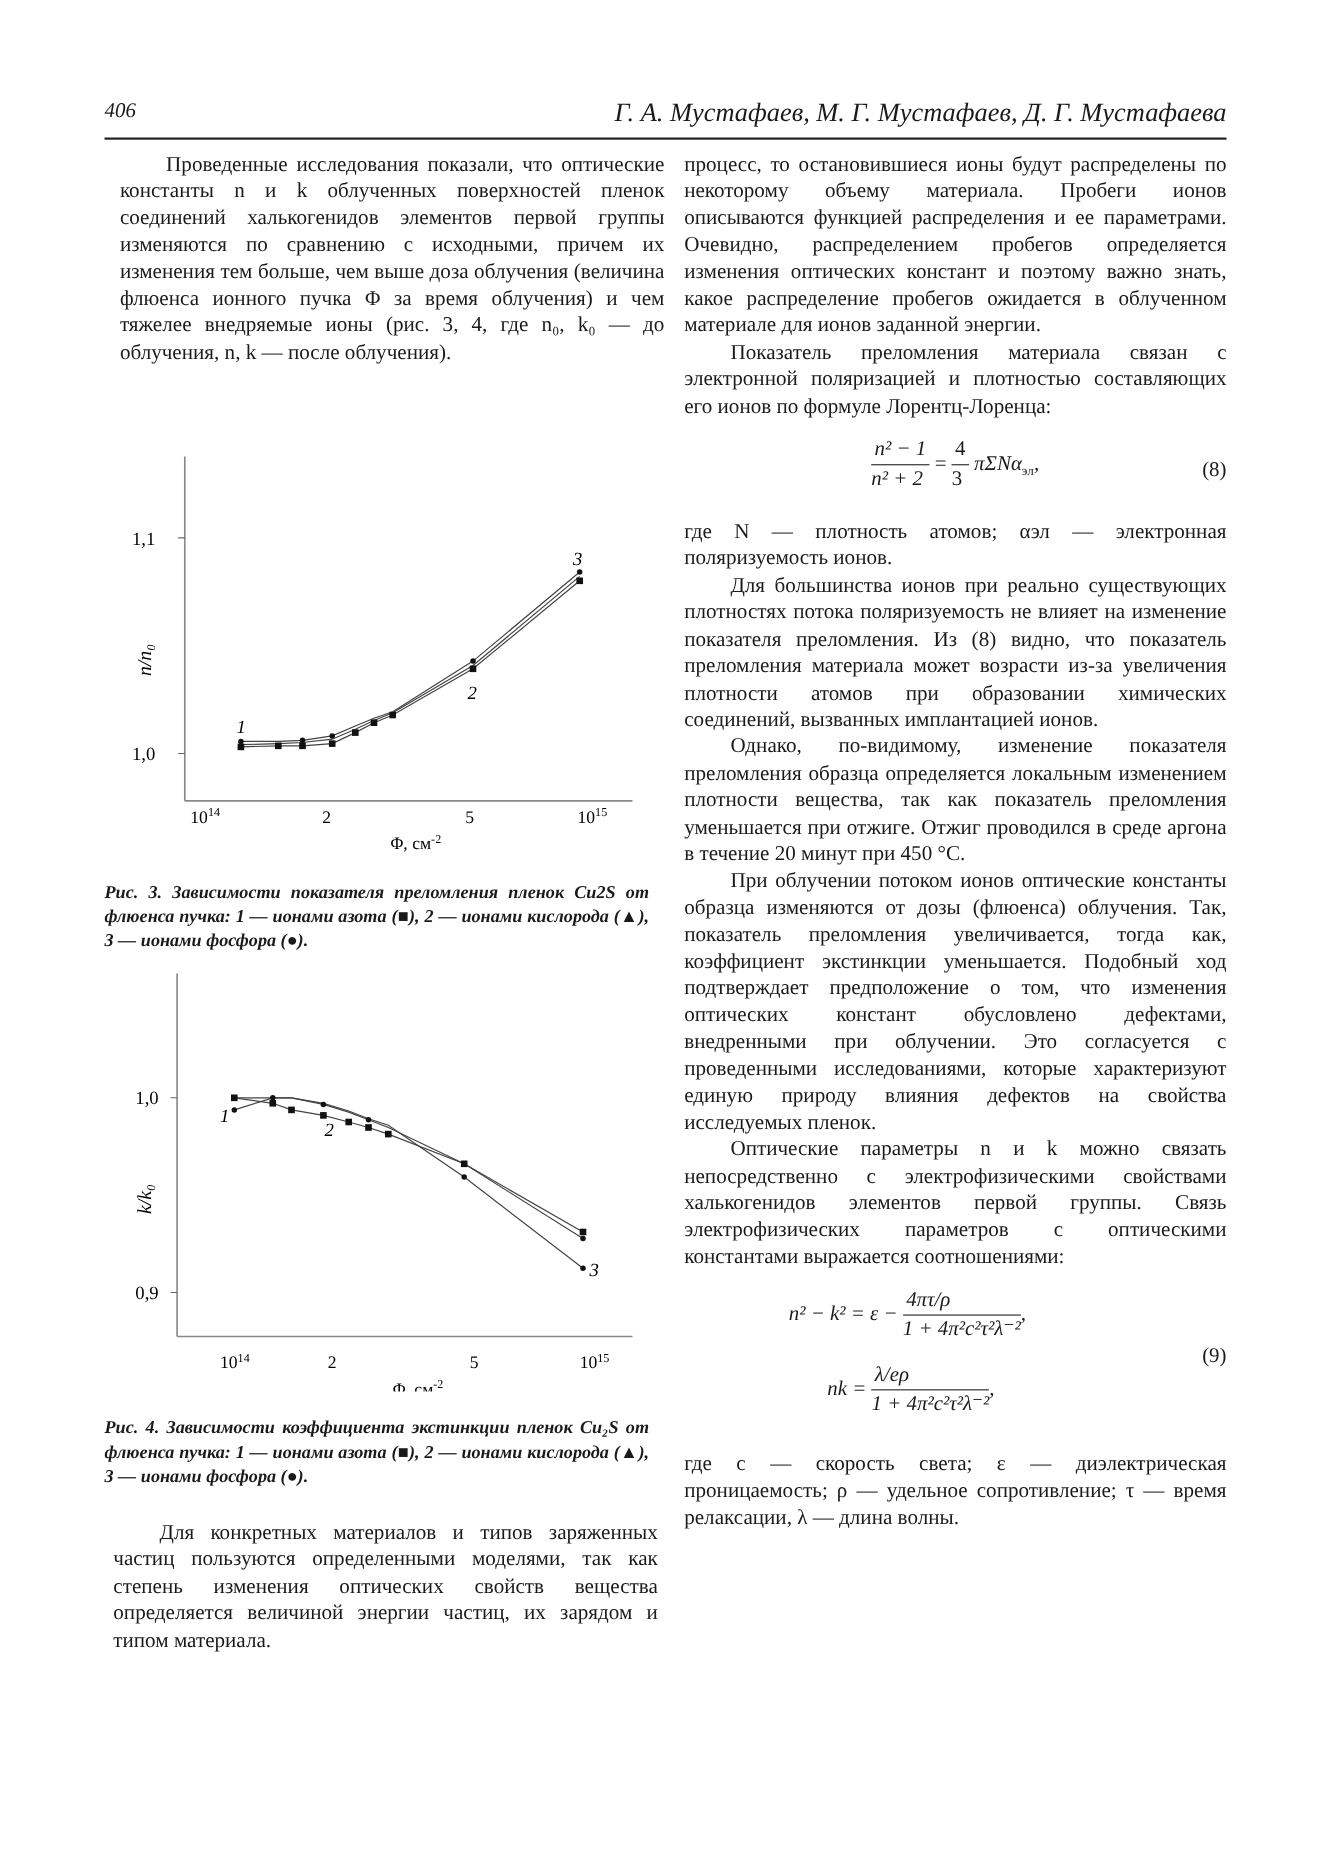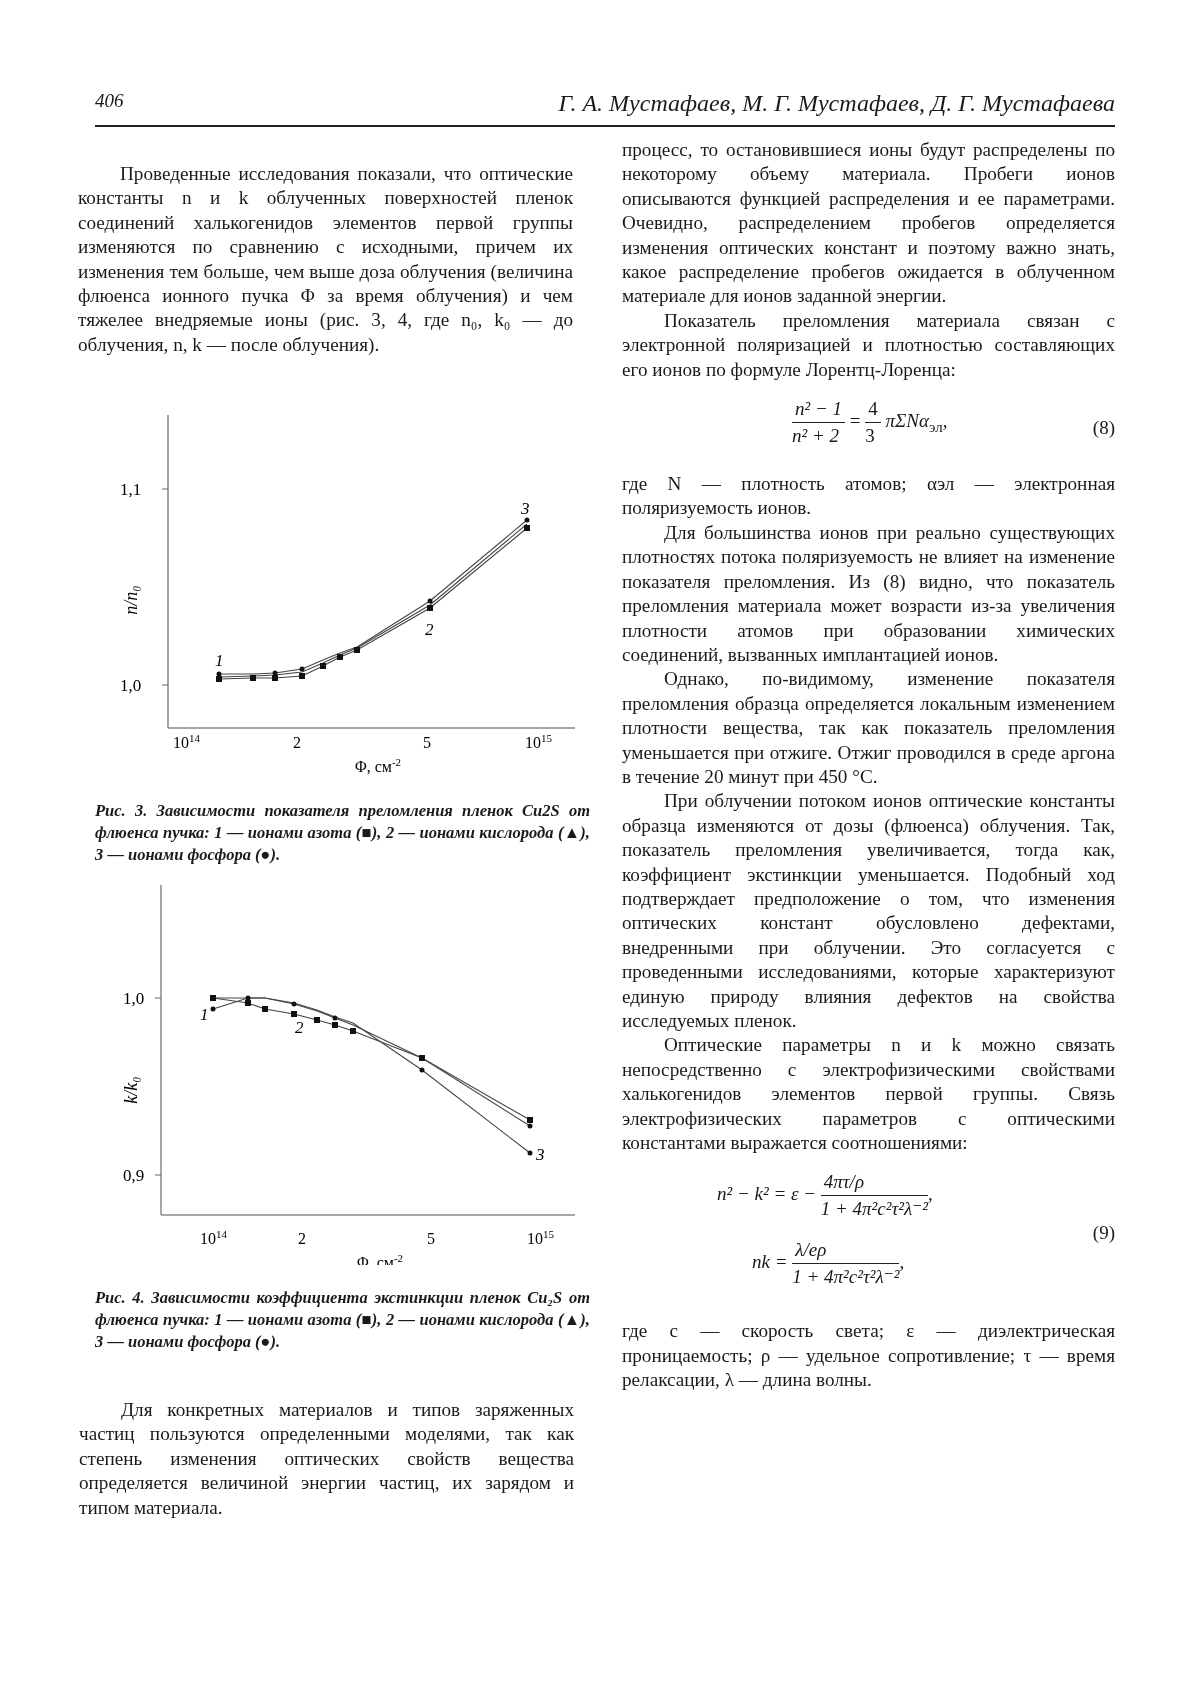--- a/index.html
+++ b/index.html
@@ -4,21 +4,21 @@
 <style>
   html, body { margin: 0; padding: 0; background: #ffffff; }
   body { width: 1200px; height: 1698px; position: relative; overflow: hidden;
          font-family: "Liberation Serif", "DejaVu Serif", serif; color: #1a1a1a; }
   .header { position: absolute; left: 95px; top: 90px; width: 1020px; height: 30px; text-align: center; }
   .header .pnum { position: absolute; left: 0; top: 0; font-style: italic; font-size: 19px; }
   .header .authors { position: absolute; right: 0; top: 0; font-style: italic; font-size: 24px; }
   .header-rule { position: absolute; left: 95px; top: 125px; width: 1020px; height: 2px; background: #222; }
 
   .col { position: absolute; font-size: 19.2px; line-height: 24.4px; text-align: justify; }
-  .col-left { left: 78px; top: 138px; width: 495px; margin-top: 24px; }
+  .col-left { left: 109px; top: 138px; width: 495px; }
   .col-right { left: 622px; top: 138px; width: 493px; }
   .para { margin: 0; text-indent: 42px; }
   .noind { text-indent: 0; }
 
   .eq { position: relative; height: 70px; font-size: 19px; }
   .frac { display: inline-block; vertical-align: middle; }
   .frac .num { display: block; border-bottom: 1.5px solid #222; padding: 0 3px; line-height: 26px; }
   .frac .den { display: block; line-height: 26px; }
   .eqnum { position: absolute; right: 0; }
 
@@ -115,33 +115,33 @@
       <circle cx="435" cy="246" r="2.5"></circle>
       <circle cx="327" cy="190" r="2.5"></circle>
       <circle cx="435" cy="273" r="2.5"></circle>
   </g>
   <text x="105" y="140" font-size="17" font-style="italic">1</text>
   <text x="200" y="153" font-size="17" font-style="italic">2</text>
   <text x="441" y="280" font-size="17" font-style="italic">3</text>
 </svg>
 <div class="caption" style="left:95px; top:1287px; width:495px;">Рис. 4. Зависимости коэффициента экстинкции пленок Cu₂S от флюенса пучка: 1 — ионами азота (■), 2 — ионами кислорода (▲), 3 — ионами фосфора (●).</div>
 
-<div class="col" style="left:79px; top:1382px; width:495px;margin-top:16px;">
+<div class="col" style="left:103px; top:1382px; width:495px;">
   <p class="para">Для конкретных материалов и типов заряженных частиц пользуются определенными моделями, так как степень изменения оптических свойств вещества определяется величиной энергии частиц, их зарядом и типом материала.</p>
 </div>
 
 <div class="col col-right">
   <p class="para noind">процесс, то остановившиеся ионы будут распределены по некоторому объему материала. Пробеги ионов описываются функцией распределения и ее параметрами. Очевидно, распределением пробегов определяется изменения оптических констант и поэтому важно знать, какое распределение пробегов ожидается в облученном материале для ионов заданной энергии.</p>
   <p class="para">Показатель преломления материала связан с электронной поляризацией и плотностью составляющих его ионов по формуле Лорентц-Лоренца:</p>
   <div class="eq" style="margin:14px 0 6px 0;">
     <div style="position:absolute; left:170px; top:0; font-style:italic;">
       <span class="frac"><span class="num">n² − 1</span><span class="den">n² + 2</span></span>
       <span style="font-style:normal;"> = </span>
       <span class="frac" style="font-style:normal;"><span class="num">4</span><span class="den">3</span></span>
-      <span>πΣNα</span><sub style="font-style:normal; font-size:15px;">эл</sub>,
+      <span>πΣNα</span><sub style="font-style:normal; font-size:12px;">эл</sub>,
     </div>
     <span class="eqnum" style="top:20px;">(8)</span>
   </div>
   <p class="para noind">где N — плотность атомов; αэл — электронная поляризуемость ионов.</p>
   <p class="para">Для большинства ионов при реально существующих плотностях потока поляризуемость не влияет на изменение показателя преломления. Из (8) видно, что показатель преломления материала может возрасти из-за увеличения плотности атомов при образовании химических соединений, вызванных имплантацией ионов.</p>
   <p class="para">Однако, по-видимому, изменение показателя преломления образца определяется локальным изменением плотности вещества, так как показатель преломления уменьшается при отжиге. Отжиг проводился в среде аргона в течение 20 минут при 450 °С.</p>
   <p class="para">При облучении потоком ионов оптические константы образца изменяются от дозы (флюенса) облучения. Так, показатель преломления увеличивается, тогда как, коэффициент экстинкции уменьшается. Подобный ход подтверждает предположение о том, что изменения оптических констант обусловлено дефектами, внедренными при облучении. Это согласуется с проведенными исследованиями, которые характеризуют единую природу влияния дефектов на свойства исследуемых пленок.</p>
   <p class="para">Оптические параметры n и k можно связать непосредственно с электрофизическими свойствами халькогенидов элементов первой группы. Связь электрофизических параметров с оптическими константами выражается соотношениями:</p>
   <div class="eq" style="height:140px; margin:14px 0 10px 0;">
     <div style="position:absolute; left:95px; top:0; font-style:italic;">

